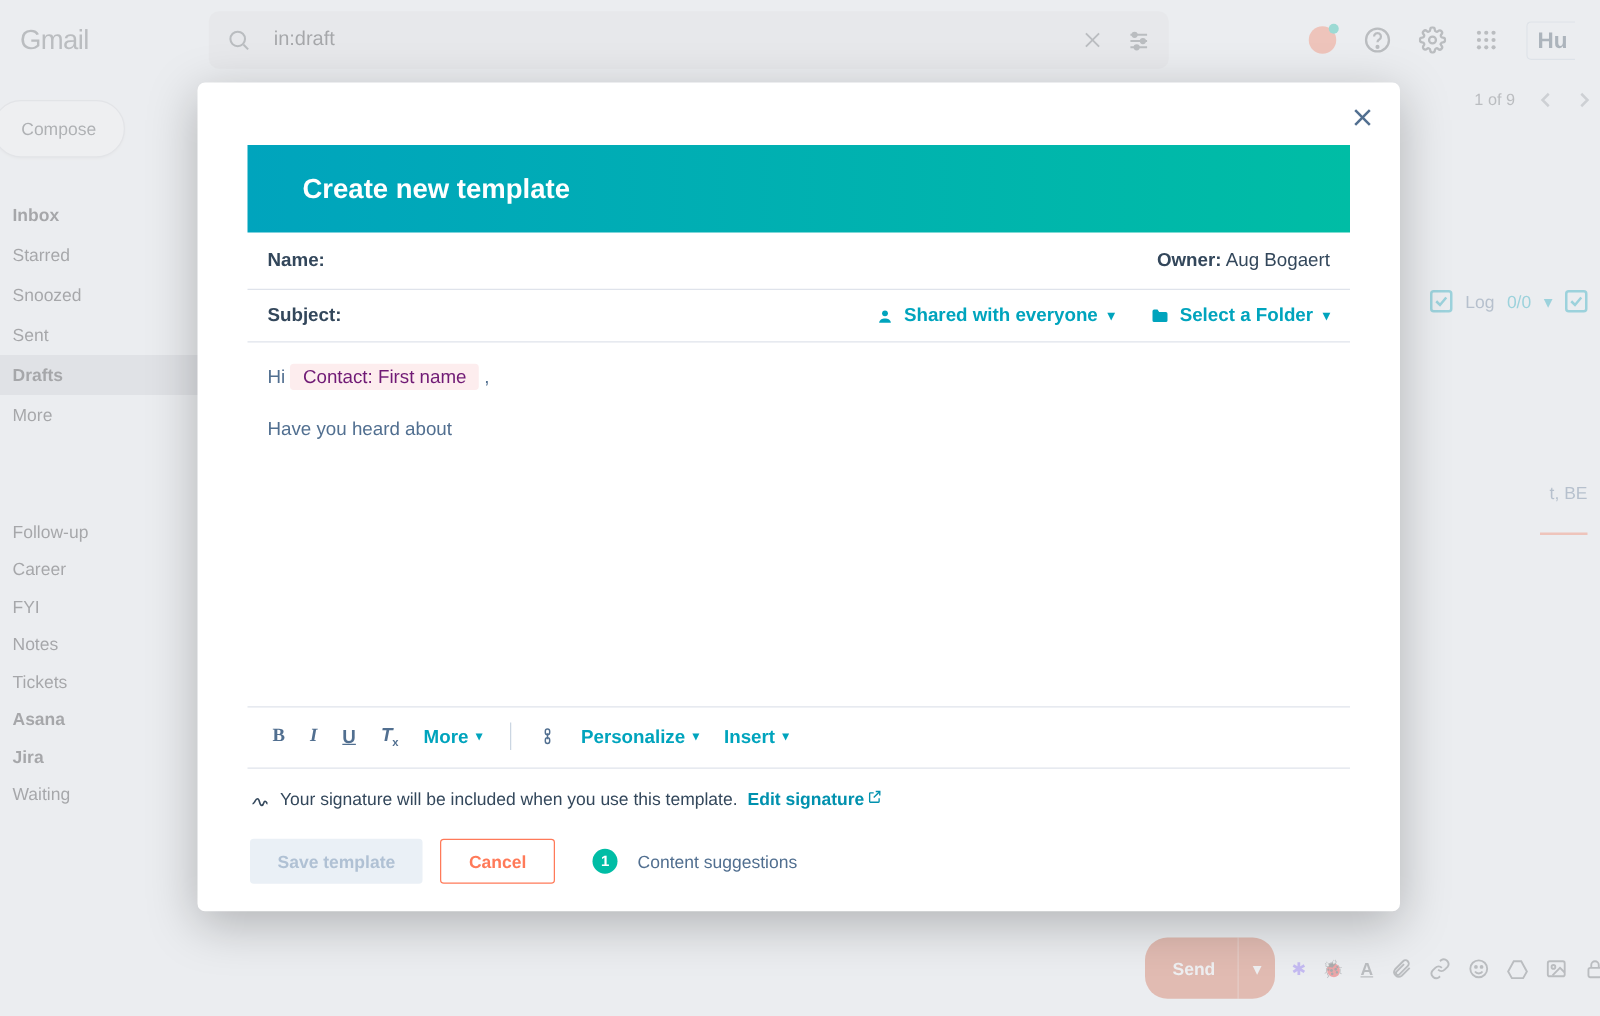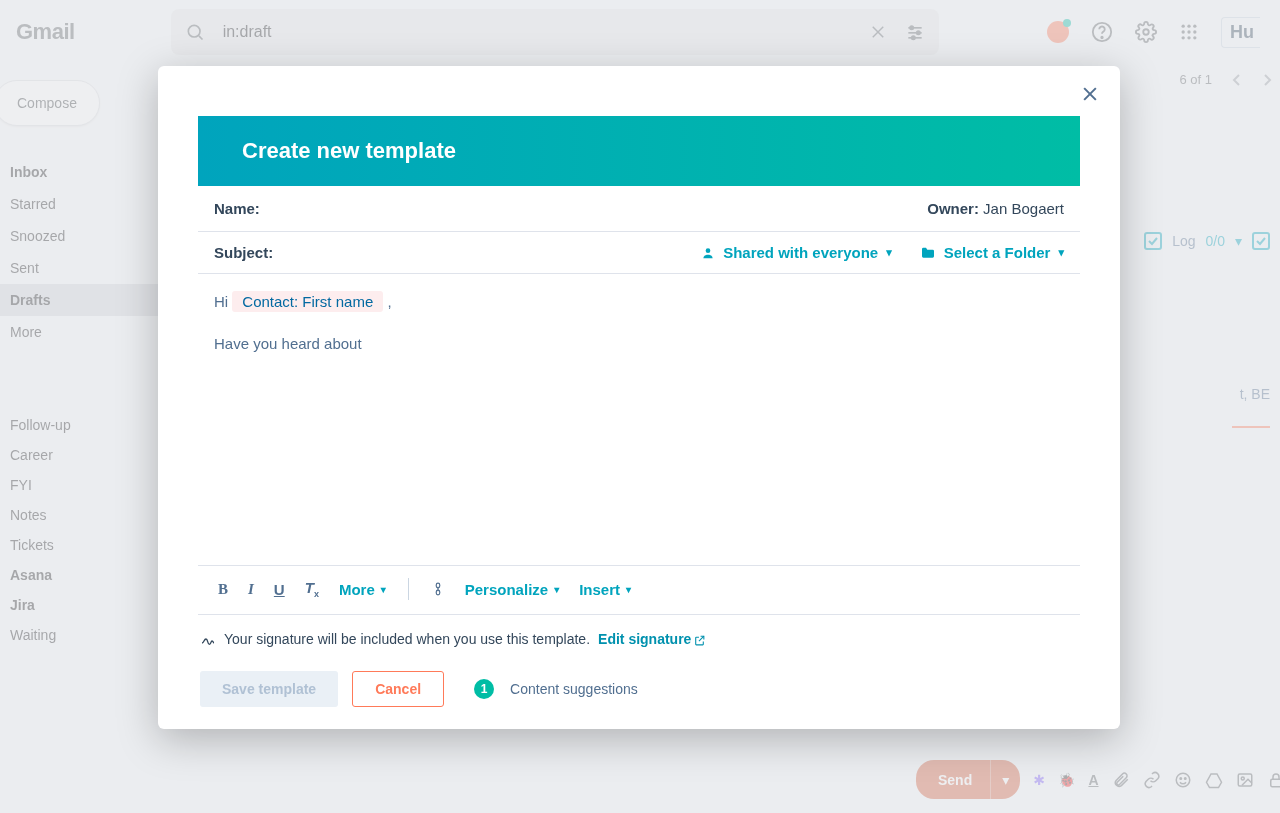--- a/index.html
+++ b/index.html
@@ -11,21 +11,21 @@
     overflow: hidden; position: relative;
     background: #f6f8fa;
   }
 
   
   .gmail-bg { position:absolute; inset:0; }
   .gmail-top {
     height:64px; display:flex; align-items:center; padding:0 16px;
   }
   .gmail-logo { font-size:22px; color:#5f6368; font-weight:500; letter-spacing:-0.5px; margin-left:0px; margin-right:96px;}
-  .gmail-logo b { font-weight:700;margin-top:21px; }
+  .gmail-logo b { font-weight:400;margin-top:21px; }
   .searchbar {
     flex:0 0 768px; height:46px; background:#e8eaed; border-radius:8px;
     display:flex; align-items:center; padding:0 14px; gap:18px;
   }
   .searchbar .sicon { color:#5f6368; display:flex; }
   .searchbar input {
     flex:1; border:none; background:transparent; font-size:16px; color:#202124; outline:none;
   }
   .top-icons { margin-left:auto; display:flex; align-items:center; gap:22px; padding-right:4px;}
   .top-icons .ico { color:#5f6368; display:flex; position:relative; }
@@ -52,21 +52,21 @@
   .pager { position:absolute; top:8px; right:8px; color:#5f6368; font-size:13px; display:flex; align-items:center; gap:20px;}
   .pager svg{display:block;}
   .log-row { position:absolute; top:168px; right:10px; display:flex; align-items:center; gap:10px; color:#00a4bd; font-size:14px;padding-left:24px;}
   .log-row .cnt{color:#00a4bd;}
   .chk{width:18px;height:18px;border:2px solid #00a4bd;border-radius:3px;display:inline-flex;align-items:center;justify-content:center;}
   .chk svg{display:block;}
   .addrline{ position:absolute; top:322px; right:10px; color:#516f90; font-size:14px;}
   .orange-rule{position:absolute; top:362px; right:10px; width:38px; height:2px; background:#ff7a59;}
 
   .compose-toolbar { position:absolute; bottom:14px; left:700px; right:8px; display:flex; align-items:center; gap:13px;}
-  .send-btn{ background:#d65d3b; color:#fff; border-radius:18px; height:39px; display:flex; align-items:center;}
+  .send-btn{ background:#d65d3b; color:#fff; border-radius:18px; height:49px; display:flex; align-items:center;}
   .send-btn .lbl{ padding:0 18px 0 22px; font-size:14px; font-weight:600;}
   .send-btn .dd{ width:30px; height:100%; display:flex; align-items:center; justify-content:center; border-left:1px solid rgba(255,255,255,.35);}
   .tb-ico{ color:#5f6368; display:flex; position:relative;}
 
   
   .dim { position:absolute; inset:0; background:rgba(230,232,235,.68); }
 
   
   .modal {
     position:absolute; left:158px; top:66px; width:962px; background:#fff;
@@ -91,30 +91,30 @@
     padding:12px 16px; border-bottom:1px solid #dfe3eb; font-size:15px;
   }
   .row-subject .rhs{ display:flex; align-items:center; gap:28px;}
   .hs-link{ color:#00a4bd; font-weight:600; display:flex; align-items:center; gap:8px; font-size:15px;}
   .hs-link .caret{font-size:11px;}
   .editor-body{
     border-bottom:1px solid #dfe3eb; min-height:292px; padding:16px 16px 6px 16px;
     color:#516f90; font-size:15px; line-height:1.6;
   }
   .token{
-    background:#fdedee; color:#0369a1; border-radius:3px; padding:2px 10px; font-size:15px;
+    background:#fdedee; color:#701a75; border-radius:3px; padding:2px 10px; font-size:15px;
   }
   .editor-toolbar{
     display:flex; align-items:center; gap:20px; padding:12px 16px 14px 20px; border-bottom:1px solid #dfe3eb;
   }
   .et-btn{ color:#516f90; font-weight:700; font-size:15px; font-family:Georgia, 'Times New Roman', serif;}
   .et-link{ color:#00a4bd; font-weight:600; font-size:15px; display:flex; align-items:center; gap:6px;}
   .et-sep{ width:1px; height:22px; background:#cbd6e2; margin:0 2px;}
   .sig-row{ padding:16px 2px 0 2px; color:#33475b; font-size:14px; display:flex; align-items:center; gap:8px;}
-  .sig-row a{ color:#0091ae; font-weight:600; text-decoration:none; display:inline-flex; align-items:flex-end; gap:2px;}
+  .sig-row a{ color:#0091ae; font-weight:600; text-decoration:none; display:inline-flex; align-items:flex-start; gap:2px;}
   .modal-footer{ display:flex; align-items:center; gap:14px; padding:24px 2px 0 2px;}
   .btn-save{ background:#eaf0f6; color:#b0c1d4; padding:10px 22px; border-radius:3px; font-weight:600; font-size:14px;}
   .btn-cancel{ border:1px solid #ff7a59; color:#ff7a59; padding:9px 22px; border-radius:3px; font-weight:600; font-size:14px; background:#fff;}
   .badge1{ width:20px; height:20px; border-radius:50%; background:#00bda5; color:#fff; font-size:12px; font-weight:700; display:inline-flex; align-items:center; justify-content:center; margin-left:16px;}
   .cs-text{ color:#516f90; font-size:14px; margin-left:2px;}
   svg{display:block;}
 </style>
 </head>
 <body>
 
@@ -199,21 +199,21 @@
         <div class="label-item">Notes</div>
         <div class="label-item">Tickets</div>
         <div class="label-item bold">Asana</div>
         <div class="label-item bold">Jira</div>
         <div class="label-item">Waiting</div>
       </div>
     </div>
 
     <div class="content-col">
       <div class="pager">
-        <span>6 of 1</span>
+        <span>1 of 9</span>
         <span>
             <svg width="10" height="14" viewBox="0 0 10 14" fill="none" stroke="#9aa0a6" stroke-width="2">
               <polyline points="7,2 2,7 7,12"></polyline>
             </svg>
           </span>
         <span>
             <svg width="10" height="14" viewBox="0 0 10 14" fill="none" stroke="#9aa0a6" stroke-width="2">
               <polyline points="3,2 8,7 3,12"></polyline>
             </svg>
           </span>
@@ -298,21 +298,21 @@
         <line x1="19" y1="5" x2="5" y2="19"></line>
       </svg>
   </span>
   <div class="modal-inner">
     <div class="modal-header">Create new template</div>
 
     <div class="row-name">
       <span class="lbl">Name:</span>
       <span class="owner">
         <b>Owner:</b>
-        <span>Jan Bogaert</span>
+        <span>Aug Bogaert</span>
       </span>
     </div>
 
     <div class="row-subject">
       <span class="lbl">Subject:</span>
       <div class="rhs">
         <span class="hs-link">
           <svg width="14" height="14" viewBox="0 0 24 24" fill="#00a4bd">
               <circle cx="12" cy="8" r="4"></circle>
               <path d="M4 21c0-4 4-6 8-6s8 2 8 6"></path>

